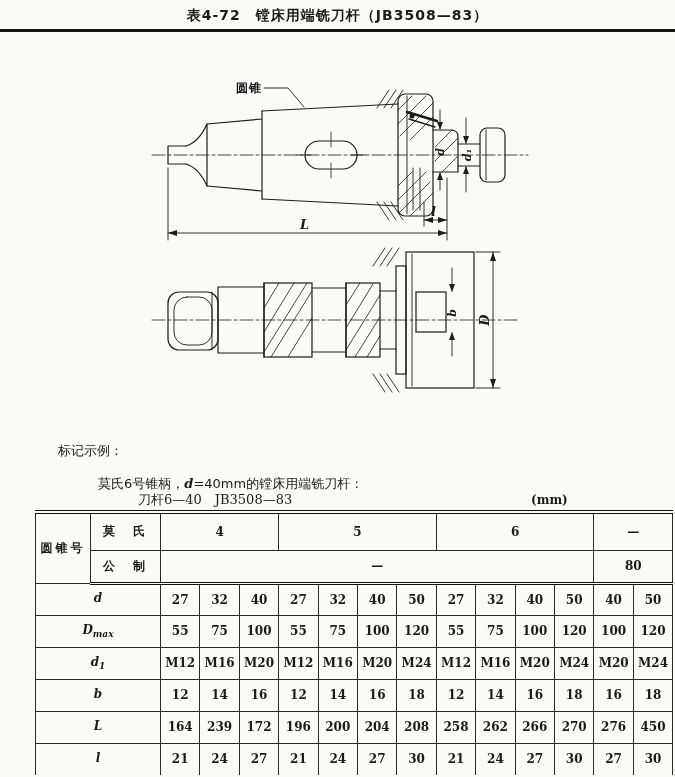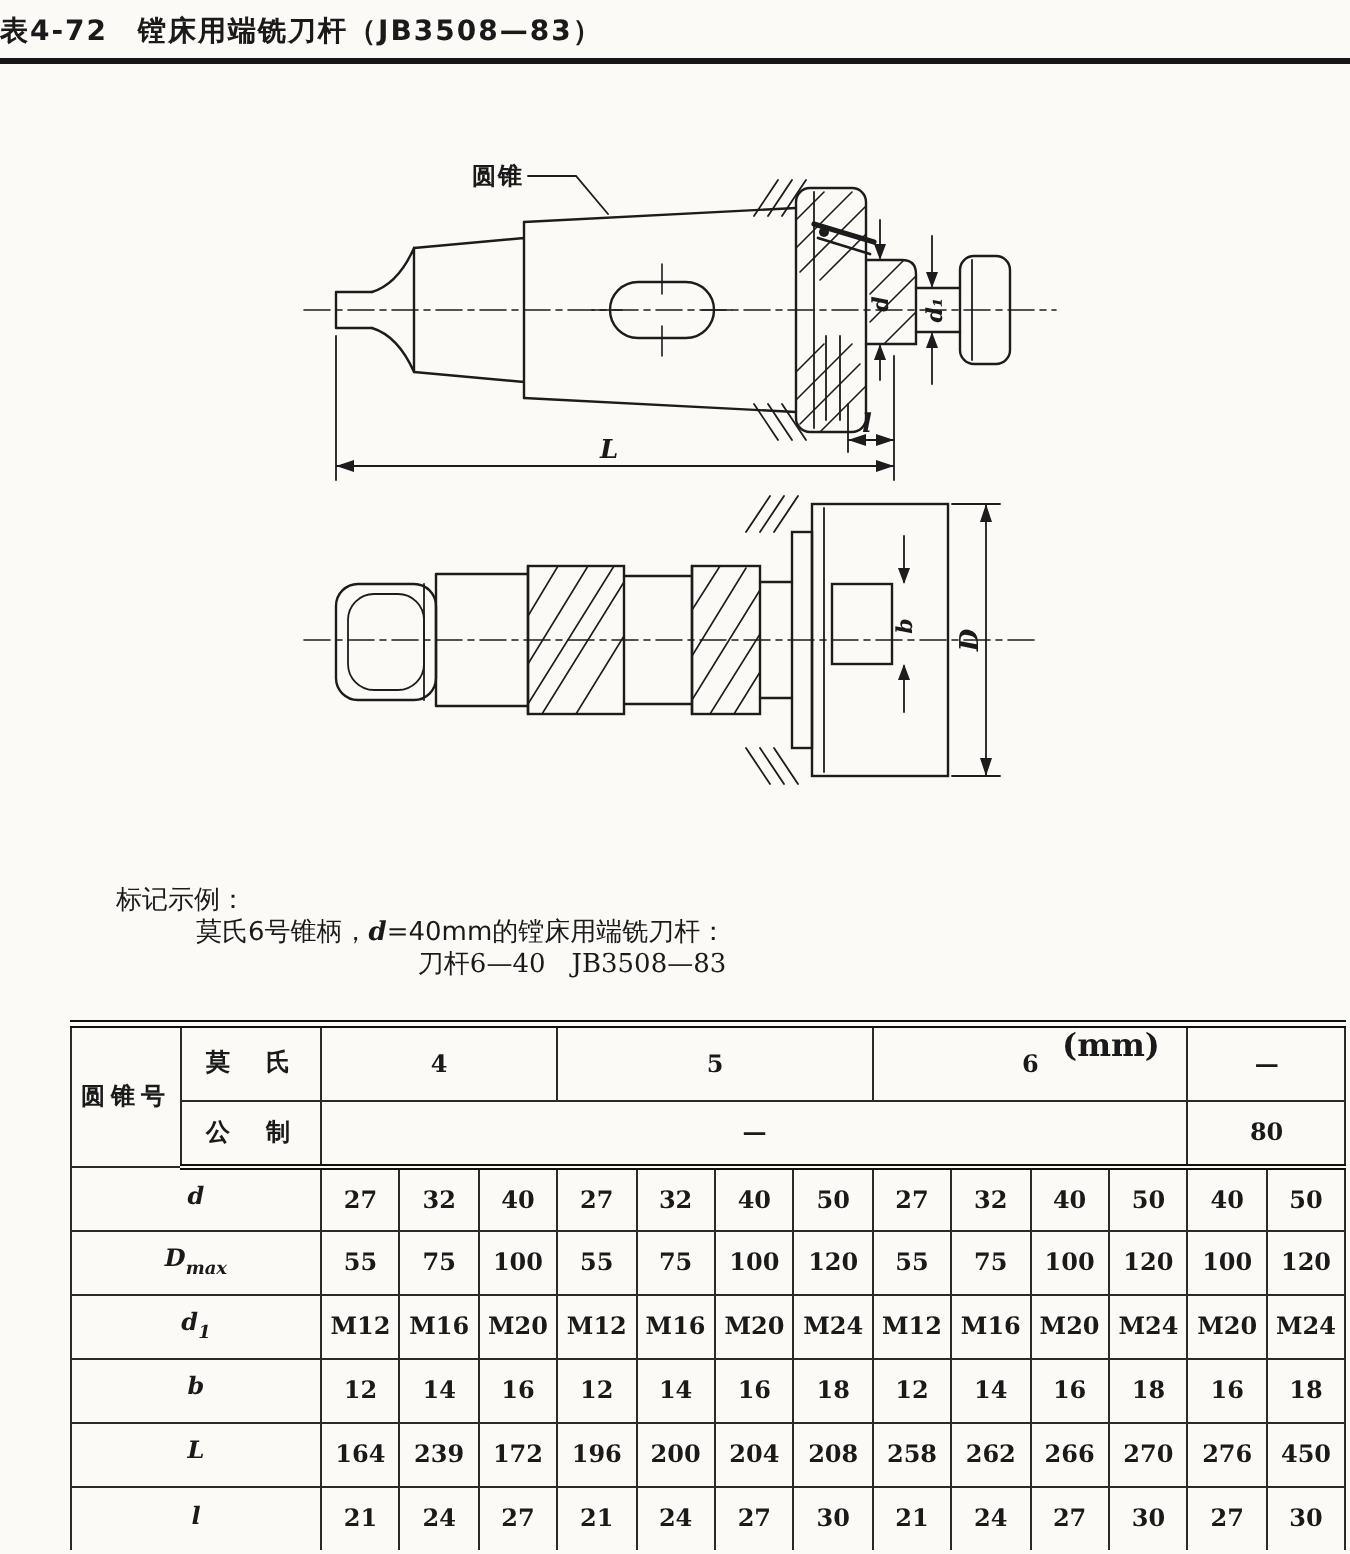--- a/index.html
+++ b/index.html
@@ -2,33 +2,32 @@
 <html><head>
 <meta charset="utf-8">
 <style>
   html,body { margin:0; padding:0; }
   body {
     width:675px; height:777px; position:relative; overflow:hidden;
     background:#fbfaf7; color:#1a1a1a;
     font-family:"DejaVu Sans", sans-serif;
   }
   .title {
-    position:absolute; top:7px; left:0; width:675px; 
+    position:absolute; top:7px; left:0; width:675px; text-align:center;
     font-size:14px; font-weight:bold; letter-spacing:1px;
   }
   .top-rule { position:absolute; top:29px; left:0; width:675px; height:3px; background:#161616; }
   .drawing-svg { position:absolute; left:0; top:46px; }
   .marking { position:absolute; left:58px; top:443px; font-size:13px; line-height:16px; }
-  .marking .l2 { margin-left:40px; }
-  .marking .l3 { margin-left:80px; font-family:"DejaVu Serif", serif;text-align:right; }
+  .marking .l2 { margin-left:40px;margin-top:17px; }
+  .marking .l3 { margin-left:80px; font-family:"DejaVu Serif", serif; }
   .var { font-family:"DejaVu Serif", serif; font-style:italic; font-weight:bold; }
   .unit {
-    position:absolute; left:531px; top:493px; font-size:16px; font-weight:bold;
+    position:absolute; left:531px; top:493px; font-size:12px; font-weight:bold;
     font-family:"DejaVu Serif", serif;
-    margin-top:20px;
   }
   table.spec {
     position:absolute; left:35px; top:510px; width:637px;
     border-collapse:collapse; table-layout:fixed;
     border-top:4px double #111; border-left:1px solid #2a2a2a; border-right:1px solid #2a2a2a;
   }
   table.spec td {
     border:1px solid #2a2a2a; text-align:center; vertical-align:middle;
     padding:0; font-size:12px; overflow:hidden;
   }

